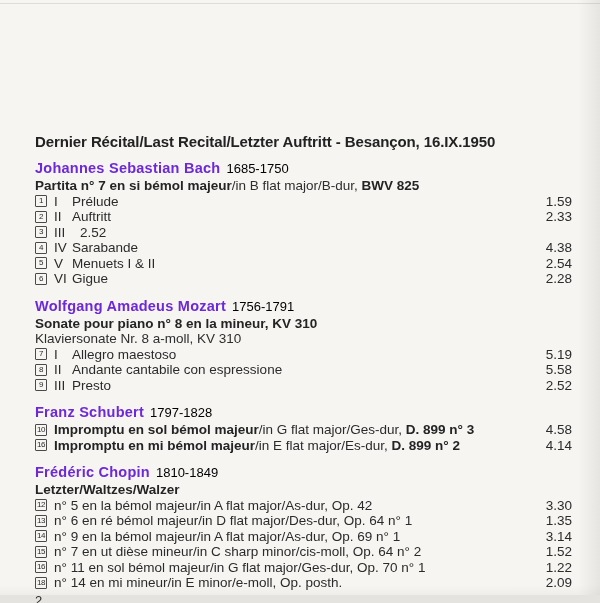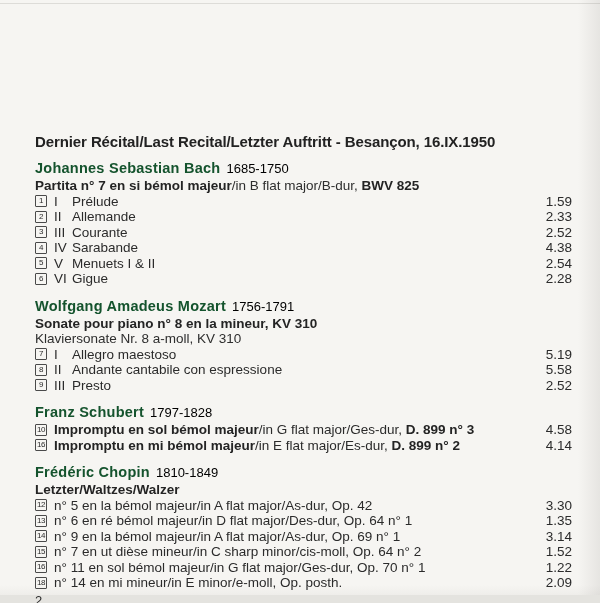--- a/index.html
+++ b/index.html
@@ -19,21 +19,21 @@
 
   .page{position:absolute;left:35px;top:90px;right:28px;margin-top:43px;}
 
   .title{
     font-size:15px;font-weight:bold;color:#222;letter-spacing:-0.1px;
     white-space:nowrap;line-height:18px;margin-bottom:8px;
   }
 
   .section{margin-top:10px;}
   .composer-line{line-height:18px;white-space:nowrap;}
-  .composer{font-weight:bold;font-size:14.5px;color:#14532d;letter-spacing:.25px;text-align:center;}
+  .composer{font-weight:bold;font-size:14.5px;color:#6d28d9;letter-spacing:.25px;text-align:center;}
   .dates{font-size:13px;color:#000000;margin-left:6px;}
 
   .workline{font-size:13.5px;line-height:15.5px;white-space:nowrap;color:#2e2e2e;}
   .workline b, .track b{font-weight:bold;color:#242424;}
   .group-title{font-size:13.5px;font-weight:bold;line-height:15.5px;color:#242424;}
 
   .track{display:flex;align-items:baseline;font-size:13.5px;line-height:15.5px;white-space:nowrap;}
   .tnum{
     flex:0 0 auto;box-sizing:border-box;width:12px;height:12px;
     border:1px solid #4a4a4a;border-radius:1px;background:transparent;
@@ -66,27 +66,26 @@
 
     <div class="track">
       <span class="tnum">1</span>
       <span class="numeral">I</span>
       <span class="ttitle">Prélude</span>
       <span class="dur">1.59</span>
     </div>
     <div class="track">
       <span class="tnum">2</span>
       <span class="numeral">II</span>
-      <span class="ttitle">Allemande</span>
+      <span class="ttitle">Auftritt</span>
       <span class="dur">2.33</span>
     </div>
     <div class="track">
       <span class="tnum">3</span>
       <span class="numeral">III</span>
-      <span class="ttitle">Courante</span>
       <span class="dur">2.52</span>
     </div>
     <div class="track">
       <span class="tnum">4</span>
       <span class="numeral">IV</span>
       <span class="ttitle">Sarabande</span>
       <span class="dur">4.38</span>
     </div>
     <div class="track">
       <span class="tnum">5</span>

